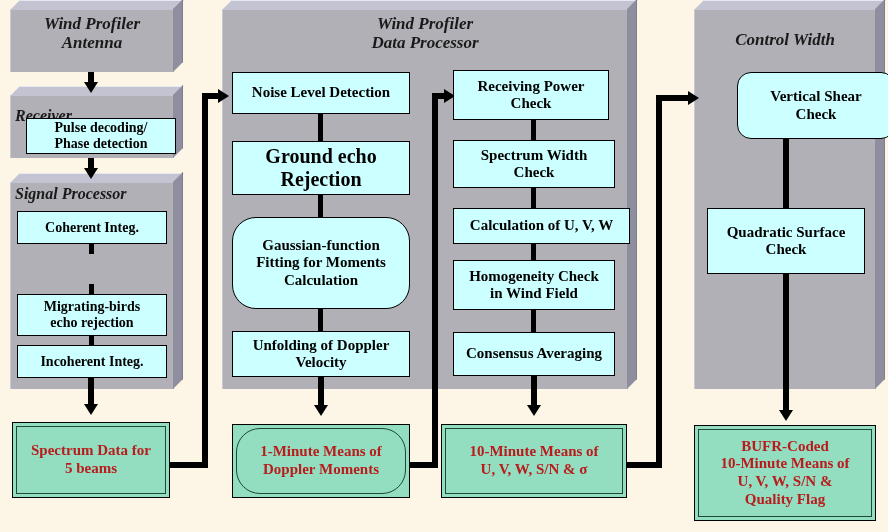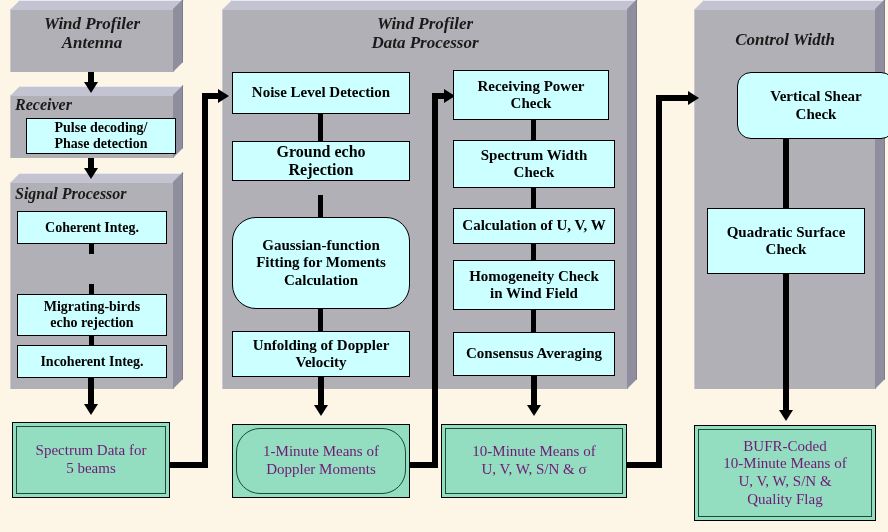--- a/index.html
+++ b/index.html
@@ -94,22 +94,22 @@
   }
   .gbox .inner {
     width: 100%;
     height: 100%;
     border: 1px solid #1d4a36;
     box-sizing: border-box;
     display: flex;
     align-items: center;
     justify-content: center;
     text-align: center;
-    font-weight: normal;
-    color: #701a75;
+    font-weight: bold;
+    color: #b91c1c;
     line-height: 1.18;
     white-space: pre-line;
   }
 
   
   .vline, .hline {
     position: absolute;
     background: #000000;
     z-index: 5;
   }
@@ -149,21 +149,21 @@
 Antenna</div>
 
   <div class="vline" style="left:88px; top:72px; width:6px; height:12px;"></div>
   <div class="arrow-down" style="left:84px; top:82px;"></div>
 
   <div class="panel" style="left:10px; top:95px; width:164px; height:63px;">
     <div class="face"></div>
     <div class="top3d"></div>
     <div class="right3d"></div>
   </div>
-  <div class="panel-title" style="left:15px; top:96px; font-size:16px;font-family:Liberation Serif, serif;">Receiver</div>
+  <div class="panel-title" style="left:15px; top:107px; font-size:16px;font-family:Liberation Serif, serif;">Receiver</div>
   <div class="pbox" style="left:26px; top:118px; width:150px; height:36px; font-size:14px;">Pulse decoding/
 Phase detection</div>
 
   <div class="vline" style="left:88px; top:158px; width:6px; height:12px;"></div>
   <div class="arrow-down" style="left:84px; top:168px;"></div>
 
   <div class="panel" style="left:10px; top:182px; width:164px; height:207px;">
     <div class="face"></div>
     <div class="top3d"></div>
     <div class="right3d"></div>
@@ -198,21 +198,21 @@
     <div class="face"></div>
     <div class="top3d"></div>
     <div class="right3d"></div>
   </div>
   <div class="panel-title center" style="left:222px; top:14px; width:406px; font-size:17px;">Wind Profiler
 Data Processor</div>
 
   <div class="pbox" style="left:232px; top:72px; width:178px; height:42px; font-size:15px;">Noise Level Detection</div>
   <div class="joint" style="left:318px; top:114px; width:5px; height:27px;"></div>
 
-  <div class="pbox" style="left:232px; top:141px; width:178px; height:40px; font-size:16px;font-family:Liberation Serif, serif;">Ground echo
+  <div class="pbox" style="left:232px; top:141px; width:178px; height:54px; font-size:20px;font-family:Liberation Serif, serif;">Ground echo
 Rejection</div>
   <div class="joint" style="left:318px; top:195px; width:5px; height:22px;"></div>
 
   <div class="pbox" style="left:232px; top:217px; width:178px; height:92px; font-size:15px;border-radius:24px;">Gaussian-function
 Fitting for Moments
 Calculation</div>
   <div class="joint" style="left:318px; top:309px; width:5px; height:22px;"></div>
 
   <div class="pbox" style="left:232px; top:331px; width:178px; height:46px; font-size:15px;">Unfolding of Doppler
 Velocity</div>
@@ -231,21 +231,21 @@
   <div class="arrow-right" style="left:444px; top:89px;"></div>
 
   <div class="pbox" style="left:453px; top:70px; width:156px; height:50px; font-size:15px;">Receiving Power
 Check</div>
   <div class="joint" style="left:531px; top:120px; width:5px; height:20px;"></div>
 
   <div class="pbox" style="left:453px; top:140px; width:162px; height:48px; font-size:15px;">Spectrum Width
 Check</div>
   <div class="joint" style="left:531px; top:188px; width:5px; height:20px;"></div>
 
-  <div class="pbox" style="left:453px; top:208px; width:162px; height:36px; font-size:15px;">Calculation of U, V, W</div>
+  <div class="pbox" style="left:453px; top:208px; width:177px; height:36px; font-size:15px;">Calculation of U, V, W</div>
   <div class="joint" style="left:531px; top:244px; width:5px; height:16px;"></div>
 
   <div class="pbox" style="left:453px; top:260px; width:162px; height:50px; font-size:15px;">Homogeneity Check
 in Wind Field</div>
   <div class="joint" style="left:531px; top:310px; width:5px; height:22px;"></div>
 
   <div class="pbox" style="left:453px; top:332px; width:162px; height:44px; font-size:15px;">Consensus Averaging</div>
 
   <div class="vline" style="left:531px; top:376px; width:6px; height:33px;"></div>
   <div class="arrow-down" style="left:527px; top:405px;"></div>

